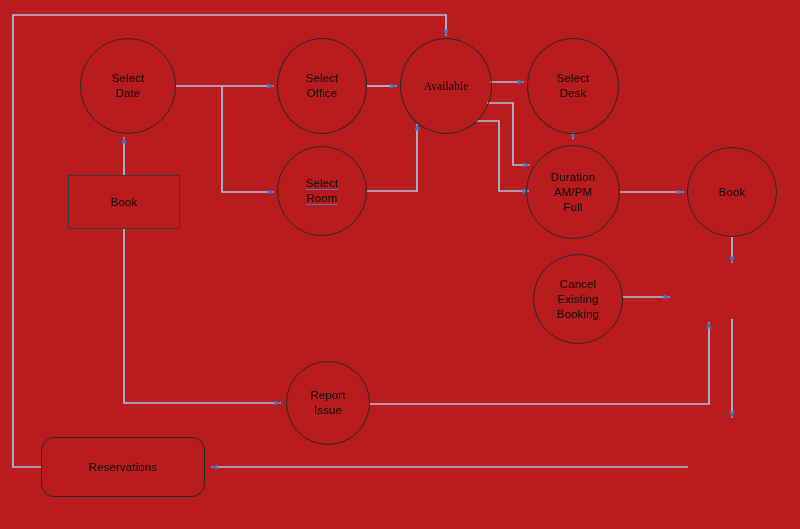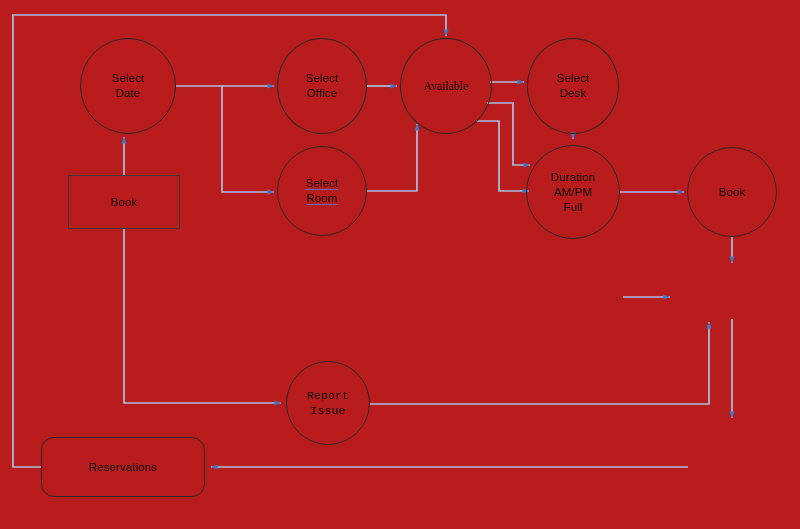--- a/index.html
+++ b/index.html
@@ -141,23 +141,28 @@
   </div>
 
   <div class="node circle" style="left:687px; top:147px; width:90px; height:90px;">
     <span class="label">Book</span>
   </div>
 
   <div class="node rect" style="left:68px; top:175px; width:112px; height:54px;">
     <span class="label">Book</span>
   </div>
 
+  <div class="node circle" style="left:533px; top:254px; width:90px; height:90px;">
+    <span class="label">Cancel
+Existing
+Booking</span>
+  </div>
 
 
-  <div class="node circle" style="left:286px; top:361px; width:84px; height:84px;font-family:Liberation Mono, monospace;">
+  <div class="node circle" style="left:286px; top:361px; width:84px; height:84px;">
     <span class="label">Report
 Issue</span>
   </div>
 
 
   <div class="node rounded" style="left:41px; top:437px; width:164px; height:60px;">
     <span class="label">Reservations</span>
   </div>
 
 </div>

